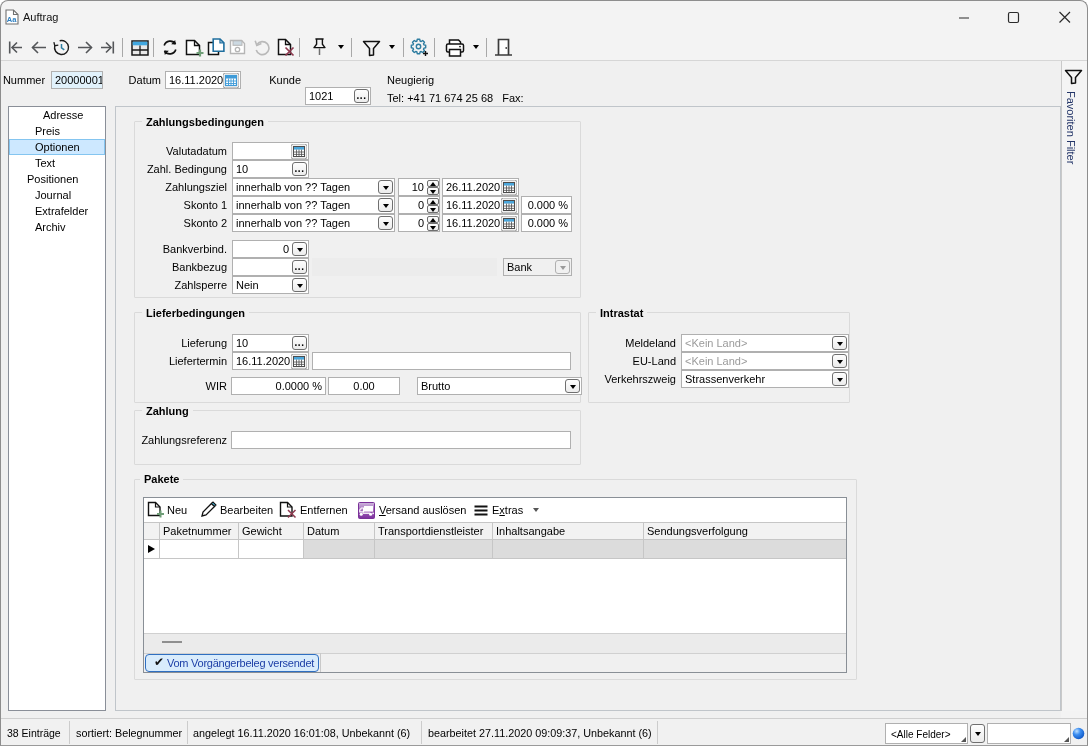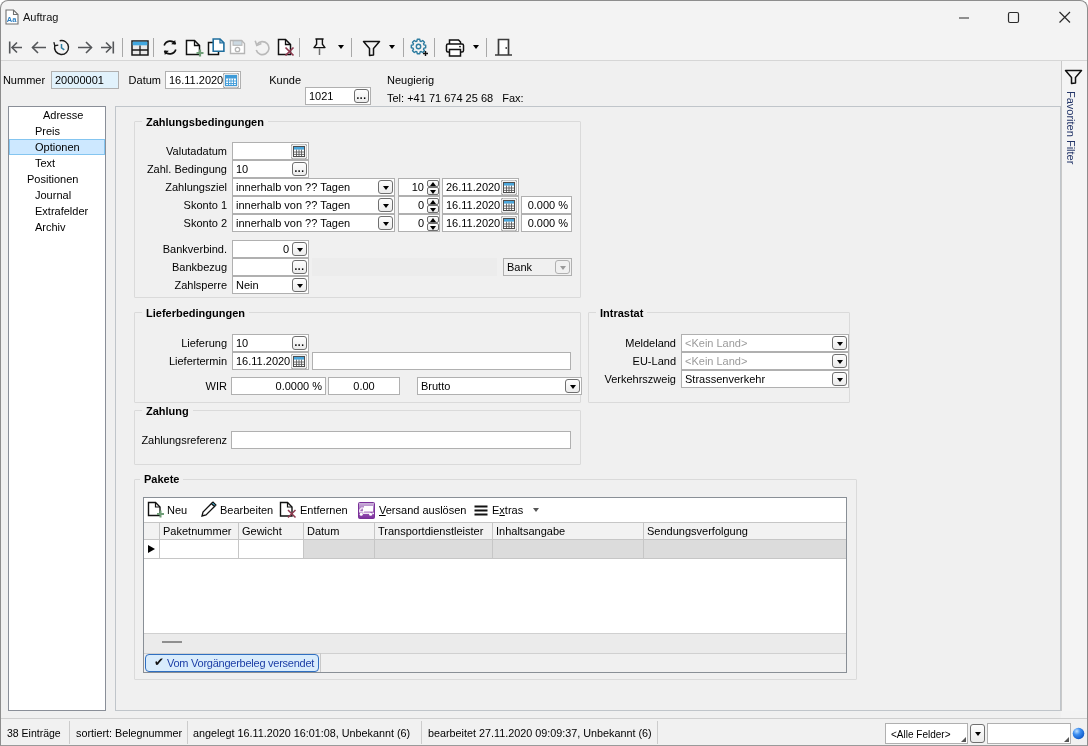--- a/index.html
+++ b/index.html
@@ -144,21 +144,21 @@
   <div class="sep" style="left:485px"></div>
 
   <svg class="a" style="left:493px;top:37px" width="19" height="19" viewBox="0 0 19 19">
     <path d="M4.5 17 V1.5 H14.5 V17" fill="#fff" stroke="#3b3b3b" stroke-width="1.7"></path>
     <line x1="1" y1="17" x2="18" y2="17" stroke="#3b3b3b" stroke-width="1.7"></line>
     <line x1="12.2" y1="9" x2="12.2" y2="11" stroke="#3b3b3b" stroke-width="1.3"></line>
   </svg>
 
   <div class="a" style="left:0;top:60px;width:1060px;height:657px;background:#f0f0f0"></div>
   <div class="lb" style="left:0px;top:71px;width:46px;text-align:center">Nummer</div>
-  <div class="fd" style="left:50px;top:70px;width:68px;background:#e1f2fc">20000001</div>
+  <div class="fd" style="left:50px;top:70px;width:52px;background:#e1f2fc">20000001</div>
   <div class="lb" style="left:110px;top:71px;width:50px;text-align:right">Datum</div>
   <div class="fd" style="left:164px;top:70px;width:76px">16.11.2020
     <svg class="a" style="right:1px;top:0.5px" width="16" height="15" viewBox="0 0 16 15">
       <rect x="0" y="0" width="16" height="15" rx="2.5" fill="#f1f1f1" stroke="#9a9a9a" stroke-width="1"></rect>
       <rect x="2.5" y="2.5" width="11" height="10" fill="#fff" stroke="#3f9bd8" stroke-width="1.2"></rect>
       <rect x="2.5" y="2.5" width="11" height="3" fill="#3f9bd8"></rect>
       <path d="M2.5 8 H13.5 M2.5 10.5 H13.5 M5.5 5.5 V13 M8 5.5 V13 M10.5 5.5 V13" stroke="#3f9bd8" stroke-width="0.9" fill="none"></path>
     </svg>
   </div>
   <div class="lb" style="left:250px;top:71px;width:50px;text-align:right">Kunde</div>

